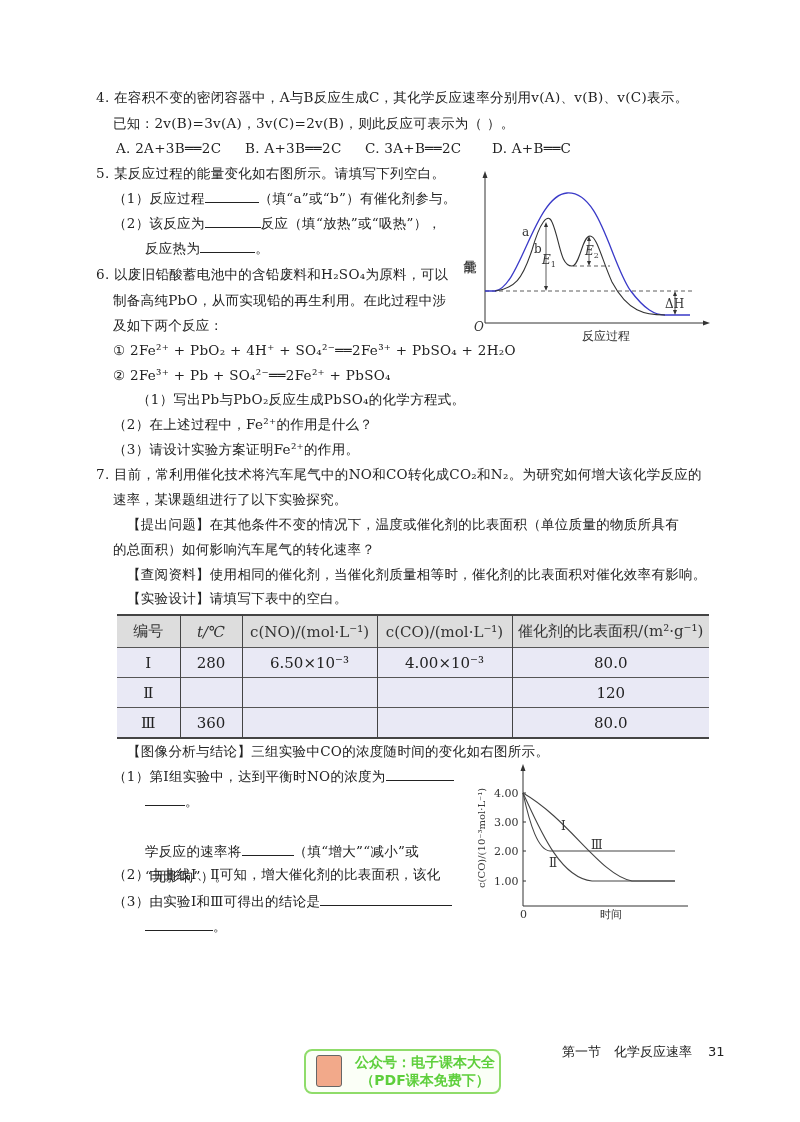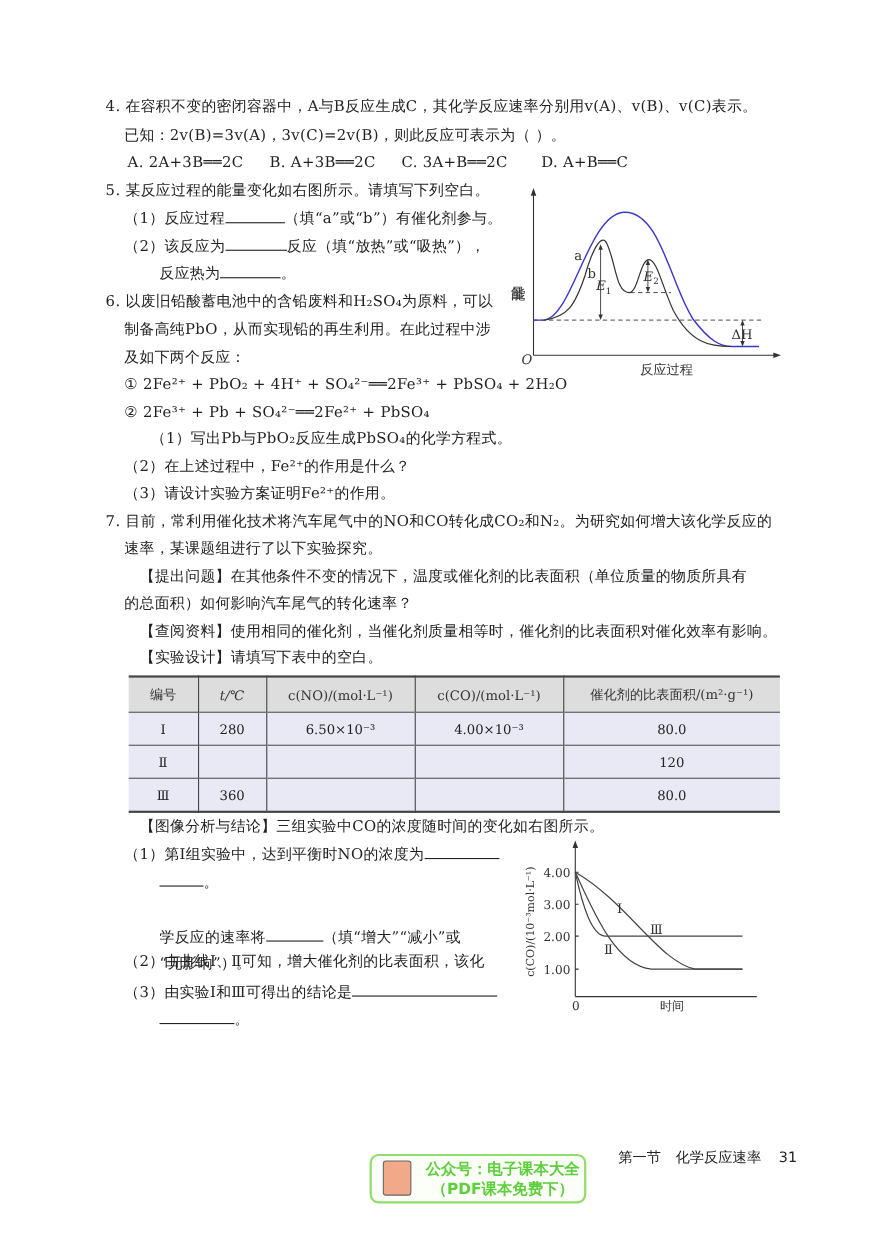--- a/index.html
+++ b/index.html
@@ -1,29 +1,29 @@
 <!DOCTYPE html>
 <html><head>
 <meta charset="utf-8">
 <style>
   html, body { margin: 0; padding: 0; background: #ffffff; }
   body { width: 800px; height: 1122px; position: relative; overflow: hidden;
          font-family: "DejaVu Serif", "Liberation Serif", serif; color: #222; }
   .line { position: absolute; font-size: 13.5px; line-height: 20px; white-space: nowrap; letter-spacing: 0.3px; }
   .blank { display: inline-block; border-bottom: 1px solid #222; height: 14px; vertical-align: baseline; }
   table.exp { position: absolute; left: 117px; top: 614px; width: 592px; border-collapse: collapse;
-              font-size: 12px; border-top: 2px solid #444; border-bottom: 2px solid #444; }
+              font-size: 15px; border-top: 2px solid #444; border-bottom: 2px solid #444; }
   table.exp th { background: #dddddd; font-weight: normal; height: 29px; color: #333; border-right: 1px solid #444; }
   table.exp td { background: #e9e9f5; height: 27px; text-align: center; border-right: 1px solid #444; border-top: 1px solid #555; }
   table.exp th:last-child, table.exp td:last-child { border-right: none; }
   .fig { position: absolute; }
   .footer { position: absolute; left: 562px; top: 1043px; font-size: 13px; font-family: "DejaVu Sans", "Liberation Sans", sans-serif; color: #222; }
   .footer .pg { margin-left: 16px; }
   .badge { position: absolute; left: 304px; top: 1049px; width: 193px; height: 41px; border: 2px solid #8fdc6a;
-           border-radius: 8px; background: #fbfff7; margin-left: 32px; }
+           border-radius: 8px; background: #fbfff7; }
   .badge .t1, .badge .t2 { position: absolute; left: 44px; width: 150px; text-align: center; color: #5ecf3c;
            font-family: "DejaVu Sans", "Liberation Sans", sans-serif; font-size: 14px; font-weight: bold; }
   .badge .t1 { top: 3px; } .badge .t2 { top: 21px; }
   .badge .ic { position: absolute; left: 10px; top: 4px; width: 24px; height: 30px; border: 1.5px solid #666;
            border-radius: 3px; background: #f2a98a; }
 </style>
 </head>
 <body>
 
 <div class="line" style="left:96px;top:87px;">4. 在容积不变的密闭容器中，A与B反应生成C，其化学反应速率分别用v(A)、v(B)、v(C)表示。</div>

